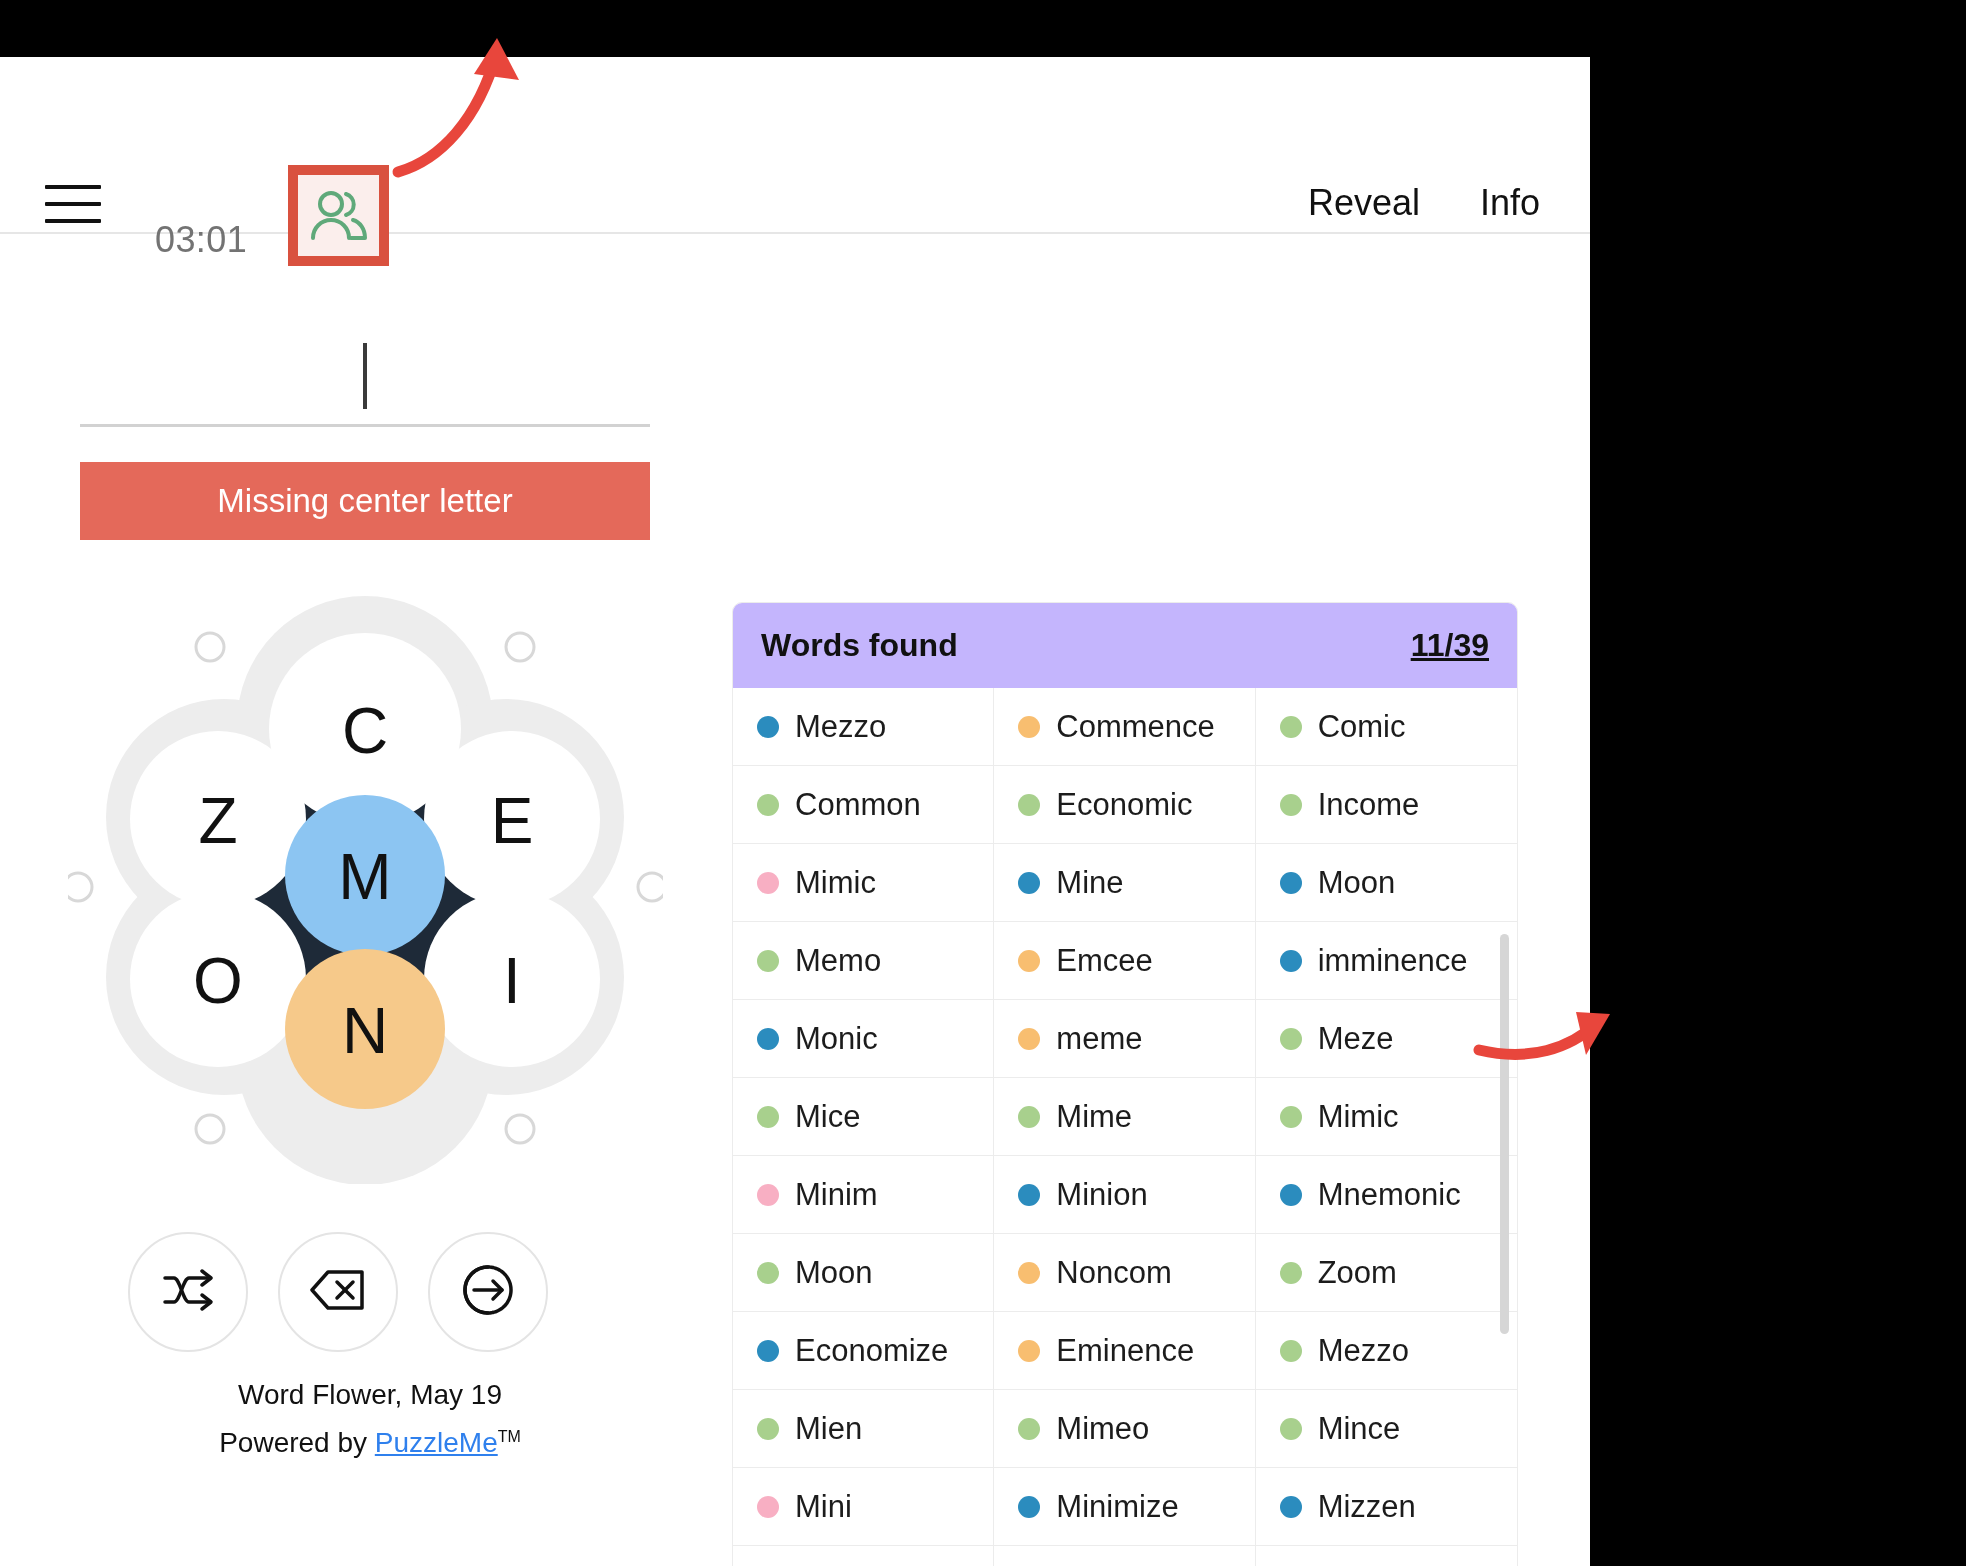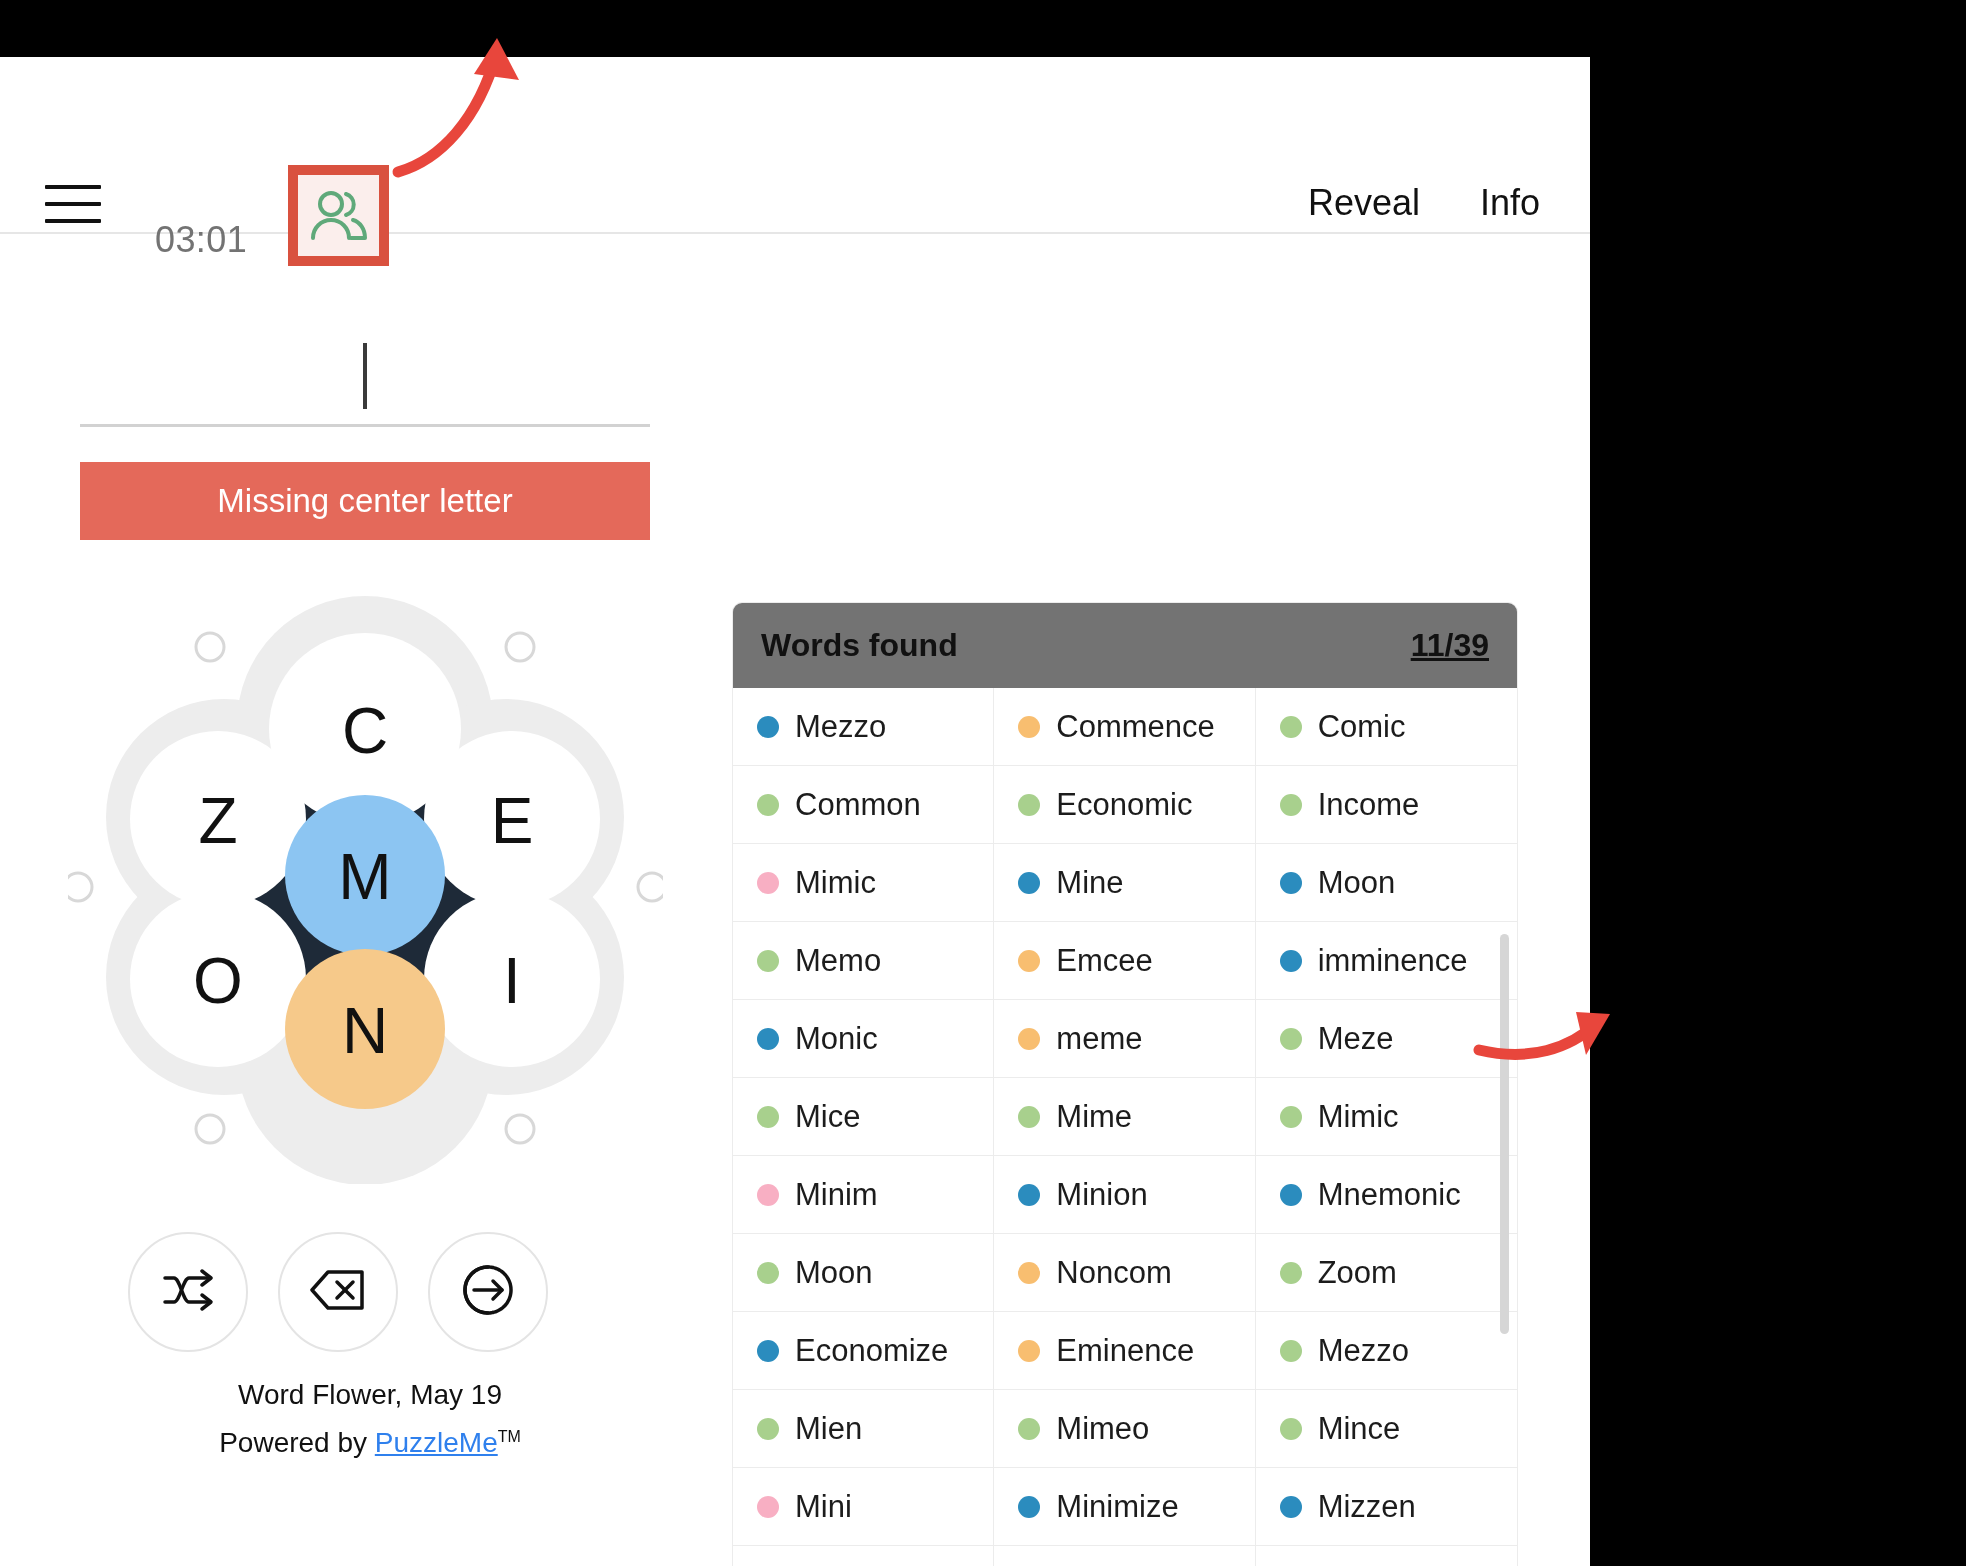--- a/index.html
+++ b/index.html
@@ -101,21 +101,21 @@
   #panel{
     position:absolute;left:732px;top:368px;
     width:786px;height:1128px;
     background:#fff;
     border:1px solid #ececec;
     border-radius:10px;
     box-sizing:border-box;
     overflow:hidden;
   }
   #panel-head{
-    height:85px;background:#737373;
+    height:85px;background:#c4b5fd;
     display:flex;align-items:center;justify-content:space-between;
     padding:0 28px;box-sizing:border-box;
   }
   #panel-title{font-size:32px;font-weight:bold;color:#111;}
   #panel-count{font-size:32px;font-weight:bold;color:#111;text-decoration:underline;}
   #panel-body{
     position:relative;height:1043px;overflow:hidden;background:#fff;
   }
   #wordgrid{
     display:grid;grid-template-columns:1fr 1fr 1fr;

